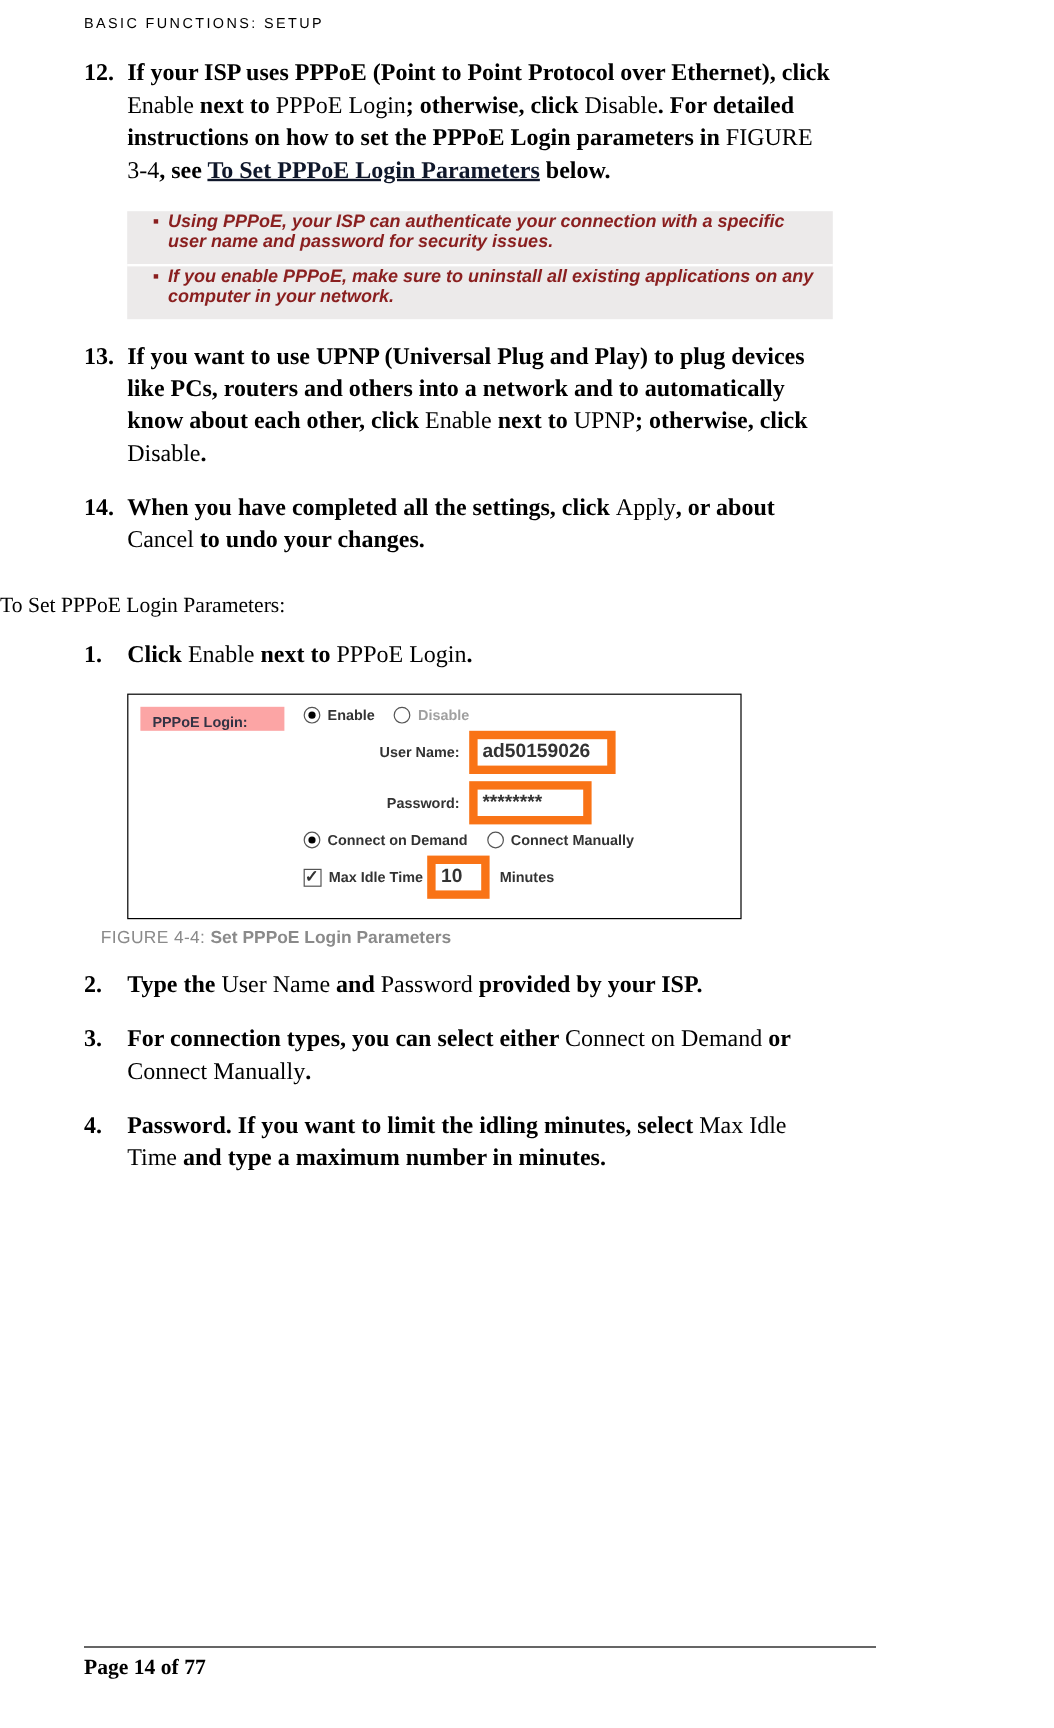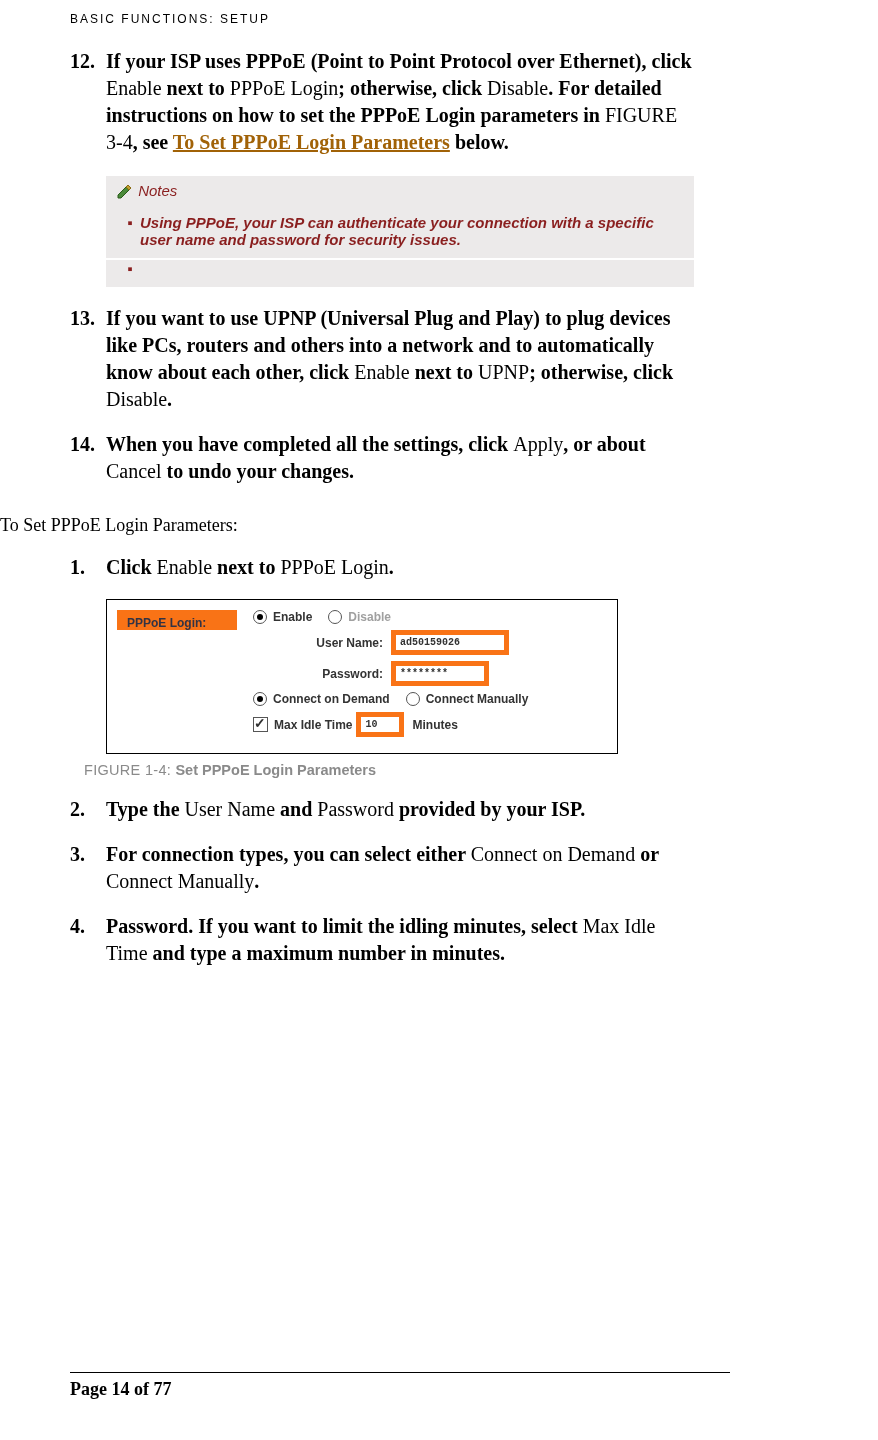--- a/index.html
+++ b/index.html
@@ -40,21 +40,21 @@
   ol.main-list > li .num {
     font-weight: 700;
     width: 36px;
     flex: 0 0 36px;
   }
   ol.main-list > li .txt {
     flex: 1;
   }
   ol.main-list > li .txt b { font-weight: 700; }
   a.link {
-    color: #a16207;
+    color: #0f172a;
     text-decoration: underline;
     font-weight: 700;
   }
 
   .notes-box {
     background: #eceaea;
     margin: 20px 0 18px 36px;
     font-family: Verdana, Geneva, sans-serif;
   }
   .notes-title {
@@ -96,21 +96,21 @@
     border: 1px solid #000;
     margin: 18px 0 8px 36px;
     width: 512px;
     box-sizing: border-box;
     font-family: Verdana, Geneva, sans-serif;
     padding: 10px;
     display: flex;
     font-size: 12px;
   }
   .fig-label {
-    background: #f97316;
+    background: #fca5a5;
     padding: 6px 10px;
     font-weight: 700;
     color: #333344;
     width: 120px;
     height: 20px;
     box-sizing: border-box;
     flex: 0 0 120px;
     text-align: left;
   }
   .fig-body {
@@ -158,25 +158,25 @@
     vertical-align: middle;
   }
   .checkbox.checked::after {
     content: "✓";
     position: absolute;
     left: 0; top: -3px;
     font-size: 14px;
     font-weight: 700;
   }
   .textinput {
-    border: 5px solid #f97316;
+    border: 7px solid #f97316;
     background: #fff;
-    font-size: 10px;
+    font-size: 16px;
     padding: 2px 4px;
-    font-family: Liberation Mono, monospace;
+    font-family: Liberation Sans, sans-serif;
   }
   .textinput.user { width: 100px; }
   .textinput.pass { width: 80px; }
   .textinput.idle { width: 30px; text-align: left; }
 
   .disabled-text { color: #a0a0a0; }
 
   .fig-caption {
     font-family: Verdana, Geneva, sans-serif;
     font-size: 14.5px;
@@ -211,35 +211,27 @@
     <ol class="main-list">
       <li>
         <div class="num">12.</div>
         <div class="txt">
           <b>If your ISP uses PPPoE (Point to Point Protocol over Ethernet), click </b><span>Enable</span><b> next to </b><span>PPPoE Login</span><b>; otherwise, click </b><span>Disable</span><b>. For detailed instructions on how to set the PPPoE Login parameters in </b><span>FIGURE 3-4</span><b>, see </b><a class="link">To Set PPPoE Login Parameters</a><b> below.</b>
         </div>
       </li>
     </ol>
 
     <div class="notes-box">
-      <div class="notes-title">
-        <span class="pen">
-          <svg viewBox="0 0 16 16" width="16" height="16">
-            <path d="M2 11 L10 3 L13 6 L5 14 L2 14 Z" fill="#4a8a3a" stroke="#2a5a1a" stroke-width="1"></path>
-            <path d="M10 3 L12 1 L15 4 L13 6 Z" fill="#c0a030" stroke="#8a6a10" stroke-width="1"></path>
-          </svg>
-        </span>
-        <span>Notes</span>
-      </div>
       <div class="note-row">
         <div class="bul">▪</div>
         <div class="nt">Using PPPoE, your ISP can authenticate your connection with a specific user name and password for security issues.</div>
       </div>
       <div class="note-row">
         <div class="bul">▪</div>
+        <div class="nt">If you enable PPPoE, make sure to uninstall all existing applications on any computer in your network.</div>
       </div>
     </div>
 
     <ol class="main-list">
       <li>
         <div class="num">13.</div>
         <div class="txt">
           <b>If you want to use UPNP (Universal Plug and Play) to plug devices like PCs, routers and others into a network and to automatically know about each other, click </b><span>Enable</span><b> next to </b><span>UPNP</span><b>; otherwise, click </b><span>Disable</span><b>.</b>
         </div>
       </li>
@@ -293,21 +285,21 @@
           <span>Max Idle Time</span>
           <span style="width:4px;"></span>
           <span class="textinput idle">10</span>
           <span style="width:8px;"></span>
           <span>Minutes</span>
         </div>
       </div>
     </div>
 
     <div class="fig-caption">
-      <span class="lead">FIGURE 1-4: </span><span class="title-strong">Set PPPoE Login Parameters</span>
+      <span class="lead">FIGURE 4-4: </span><span class="title-strong">Set PPPoE Login Parameters</span>
     </div>
 
     <ol class="main-list">
       <li>
         <div class="num">2.</div>
         <div class="txt">
           <b>Type the </b><span>User Name</span><b> and </b><span>Password</span><b> provided by your ISP.</b>
         </div>
       </li>
       <li>

